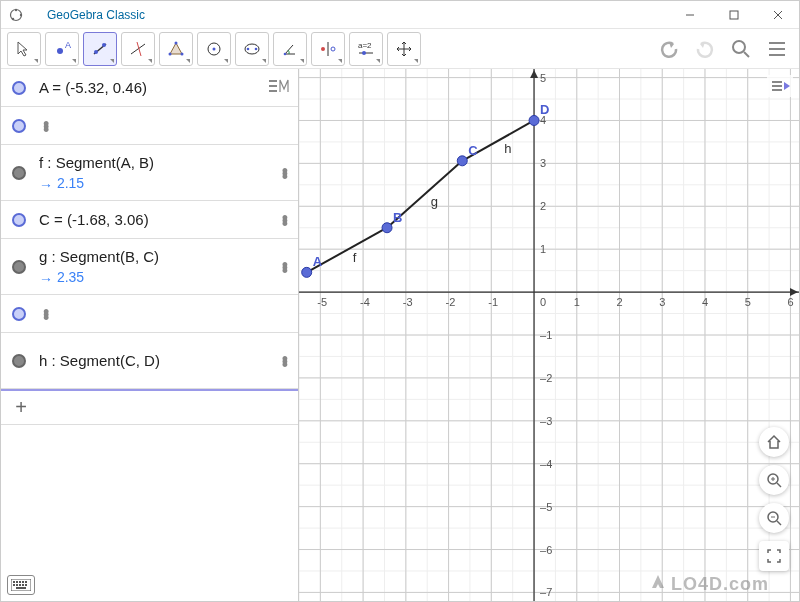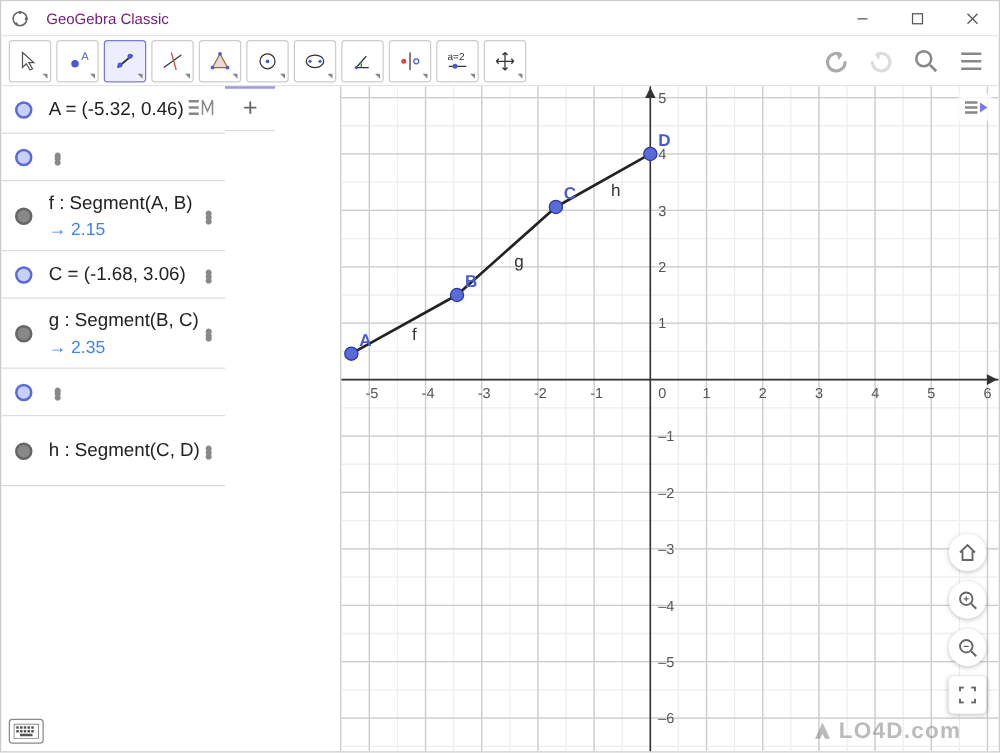--- a/index.html
+++ b/index.html
@@ -1,49 +1,49 @@
 <!DOCTYPE html>
 <html><head>
 <meta charset="utf-8">
 <style>
   * { box-sizing: border-box; }
   html, body { margin:0; padding:0; font-family: Arial, sans-serif; font-size:13px; color:#333; }
   body { background:#fff; width:800px; height:602px; overflow:hidden; position:relative; border:1px solid #ccc;}
   .titlebar { height:28px; background:#fff; border-bottom:1px solid #e5e5e5; display:flex; align-items:center; padding:0 8px; justify-content:space-between;}
-  .titlebar .left { display:flex; align-items:center; gap:14px; font-size:12px; color:#701a75;}
+  .titlebar .left { display:flex; align-items:center; gap:24px; font-size:12px; color:#0369a1;}
   .titlebar .wincontrols { display:flex; gap:18px; align-items:center;}
   .titlebar .wincontrols .wc { width:26px; height:20px; display:flex; align-items:center; justify-content:center; font-size:12px; color:#555;}
   .toolbar { height:40px; display:flex; align-items:center; padding:4px 6px; gap:4px; border-bottom:1px solid #e5e5e5;}
   .tool { width:34px; height:34px; border:1px solid #ccc; border-radius:3px; display:flex; align-items:center; justify-content:center; background:#fff; position:relative;}
   .tool.selected { border:1px solid #7a7ad8; background:#eceeff; }
   .tool .corner { position:absolute; right:2px; bottom:2px; width:0;height:0;border-left:4px solid transparent;border-top:4px solid #888;}
   .toolbar .spacer { flex:1; }
   .rb { width:32px; height:32px; display:flex; align-items:center; justify-content:center; color:#888;}
   .content { display:flex; height:calc(100% - 68px);}
-  .algebra { width:272px; border-right:1px solid #ccc; display:flex; position:relative;}
+  .algebra { width:298px; border-right:1px solid #ccc; display:flex; flex-direction:column; position:relative;}
   .row { display:flex; align-items:center; border-bottom:1px solid #ddd; padding:4px 6px 4px 8px; min-height:38px; position:relative;}
   .row.tall { min-height:56px; flex-direction:row;}
   .row .bullet { width:20px; height:20px; margin-right:10px; display:flex; align-items:center; justify-content:center;}
   .row .bcircle { width:14px; height:14px; border-radius:50%; border:2px solid #5a6bd6; background:#c9d0f8;}
   .row .bcircle.gray { border:2px solid #666; background:#888;}
   .row .txt { flex:1; font-family: "Segoe UI", Arial; font-size:15px; color:#222;}
   .row .txt .sub { font-size:14px; color:#3b82f6; margin-top:4px;}
   .row .dots { color:#888; font-size:18px; padding:0 4px; line-height:6px; letter-spacing:0; }
   .dots div{height:3px;}
   .special { position:absolute; right:6px; top:6px; width:26px; height:22px; display:flex; align-items:center; justify-content:center; color:#888;}
   .inputrow { display:flex; align-items:center; border-top:2px solid #9a99e8; border-bottom:1px solid #ddd; height:36px;}
   .inputrow .plus { width:40px; text-align:center; font-size:20px; color:#666;}
   .inputrow input { border:none; outline:none; font-size:14px; color:#999; flex:1; font-style:normal;}
   .graphics { flex:1; position:relative; }
   .grid { position:absolute; inset:0; }
   .fab-col { position:absolute; right:10px; bottom:30px; display:flex; flex-direction:column; gap:8px;}
   .fab { width:30px; height:30px; border-radius:50%; background:#fff; box-shadow:0 1px 4px rgba(0,0,0,.25); display:flex; align-items:center; justify-content:center; color:#666;}
   .stylebar { position:absolute; right:6px; top:6px; width:26px; height:22px; background:rgba(255,255,255,.8); display:flex; align-items:center; justify-content:center;}
   .keyboard-btn { position:absolute; left:6px; bottom:6px; width:28px; height:20px; border:1px solid #888; border-radius:3px; display:flex; align-items:center; justify-content:center;}
-  .watermark { position:absolute; right:30px; bottom:6px; font-size:18px; color:rgba(120,120,120,.5); font-weight:bold; letter-spacing:1px; display:flex; align-items:flex-end; gap:4px;}
+  .watermark { position:absolute; right:30px; bottom:6px; font-size:18px; color:rgba(120,120,120,.5); font-weight:bold; letter-spacing:1px; display:flex; align-items:flex-start; gap:4px;}
   svg { display:block;}
 </style>
 </head>
 <body>
 
 <div class="titlebar">
   <div class="left">
     <span>
       <svg width="14" height="14" viewBox="0 0 14 14">
           <circle cx="7" cy="7" r="5.5" fill="none" stroke="#666" stroke-width="1.2"></circle>

